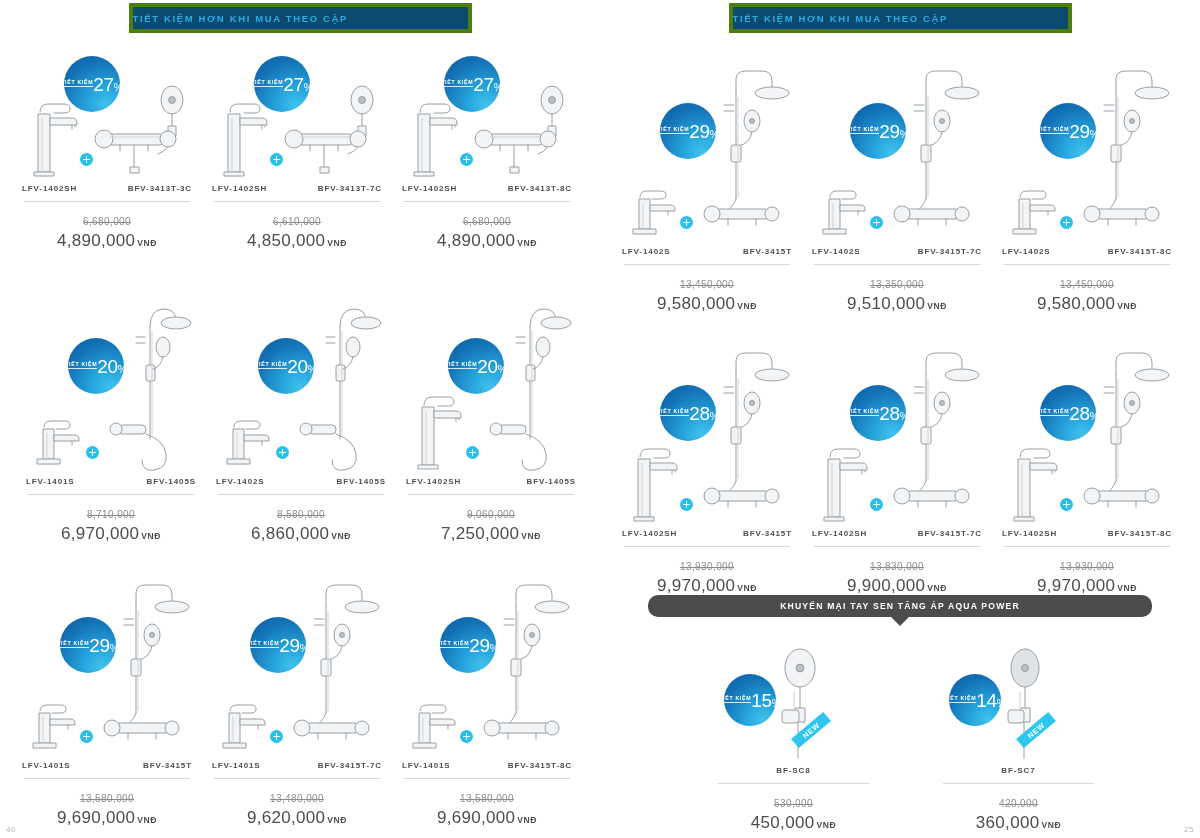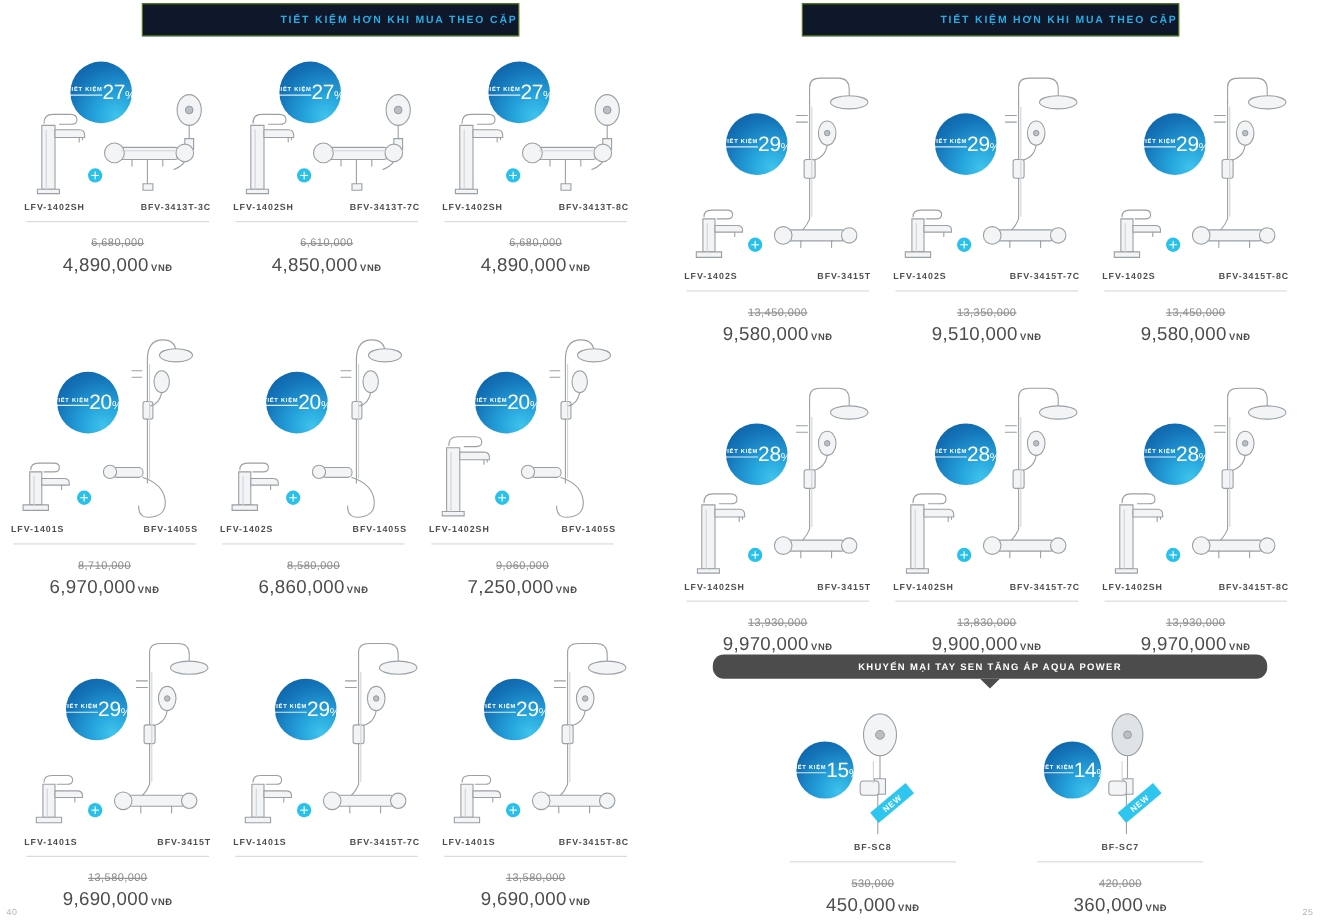--- a/index.html
+++ b/index.html
@@ -9,23 +9,23 @@
     font-family: "Liberation Sans", "DejaVu Sans", sans-serif;
     overflow: hidden;
   }
   .spread { position: relative; width: 1200px; height: 838px; display: flex; }
   .page { position: relative; width: 600px; height: 838px; }
 
   
   .hdr-wrap { position: absolute; top: 3px; left: 0; width: 600px; display: flex; justify-content: center; }
   .hdr-box {
     width: 343px; height: 30px;
-    border: 1px solid #4d7c0f;
-    display: flex; align-items: center; justify-content: flex-end;
-    background: #0f172a;
+    border: 4px solid #4d7c0f;
+    display: flex; align-items: center; justify-content: flex-start;
+    background: #0c4a6e;
   }
   .hdr-box span {
     color: #29ace3;
     font-size: 9.5px;
     font-weight: bold;
     letter-spacing: 1.65px;
     white-space: nowrap;
   }
 
   
@@ -289,21 +289,21 @@
       <span>LFV-1402SH</span>
       <span>BFV-3413T-8C</span>
     </div>
     <div class="rule"></div>
     <div class="prices">
       <div><span class="old">6,680,000</span></div>
       <div class="new">4,890,000<span class="cur">VNĐ</span></div>
     </div>
   </div>
         </div>
-        <div class="row" style="top:288px; left:0;align-items:flex-end;">
+        <div class="row" style="top:288px; left:16px;align-items:flex-end;">
   <div class="cell">
     <div class="art" style="height:185px;">
       <div class="badge" style="width:56px;height:56px;left:52px;top:50px;">
       <div class="cap">TIẾT KIỆM</div>
       <div class="pct">20<span class="sym">%</span></div>
   </div>
       <div style="position:absolute;left:14px;bottom:0;">
 <svg class="prod" width="58" height="56" viewBox="0 0 58 56">
  <path class="prodline" d="M14 10 q0-6 7-6 h14 q5 0 5 4 0 4-5 4 h-9"></path>
  <path class="prodfill" d="M13 12 h11 v30 h-11 z"></path>
@@ -509,20 +509,24 @@
  <path class="prodhl" d="M36 40 v100"></path>
 </svg>
               </div>
       <div class="plusicon" style="left:68px;bottom:14px;"></div>
     </div>
     <div class="codes">
       <span>LFV-1401S</span>
       <span>BFV-3415T-7C</span>
     </div>
     <div class="rule"></div>
+    <div class="prices">
+      <div><span class="old">13,480,000</span></div>
+      <div class="new">9,620,000<span class="cur">VNĐ</span></div>
+    </div>
   </div>
   <div class="cell">
     <div class="art" style="height:195px;">
       <div class="badge" style="width:56px;height:56px;left:48px;top:55px;">
       <div class="cap">TIẾT KIỆM</div>
       <div class="pct">29<span class="sym">%</span></div>
   </div>
       <div style="position:absolute;left:14px;bottom:0;">
 <svg class="prod" width="58" height="56" viewBox="0 0 58 56">
  <path class="prodline" d="M14 10 q0-6 7-6 h14 q5 0 5 4 0 4-5 4 h-9"></path>

